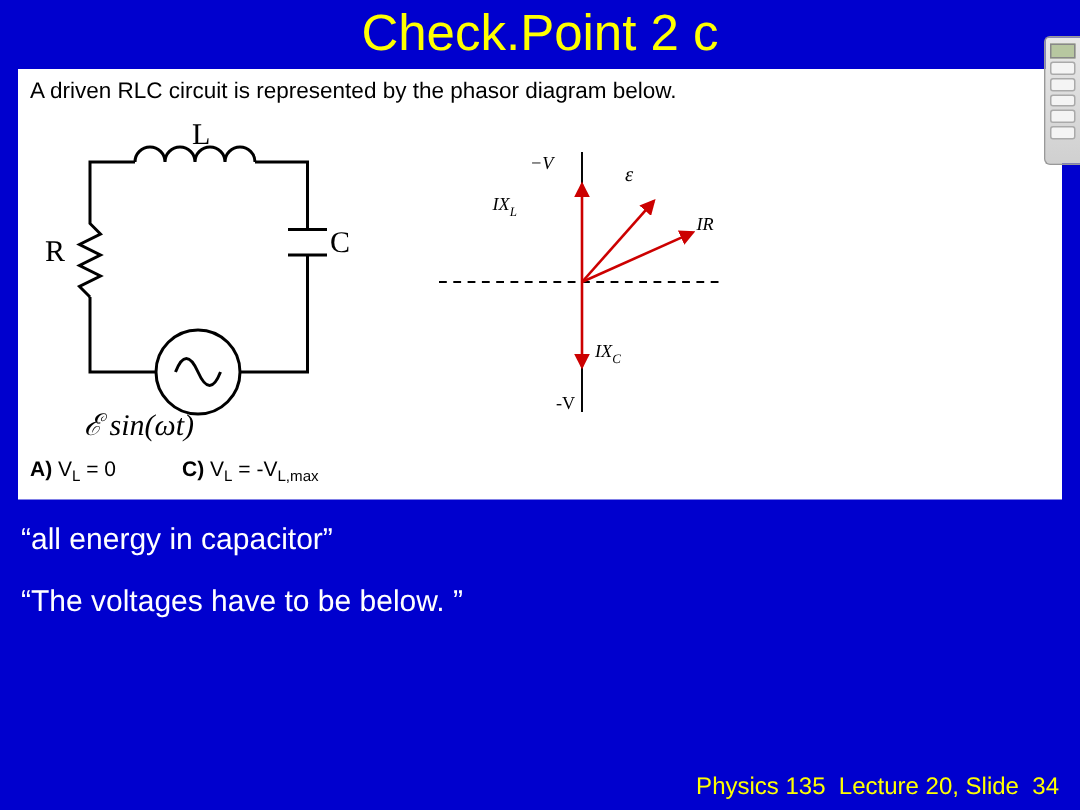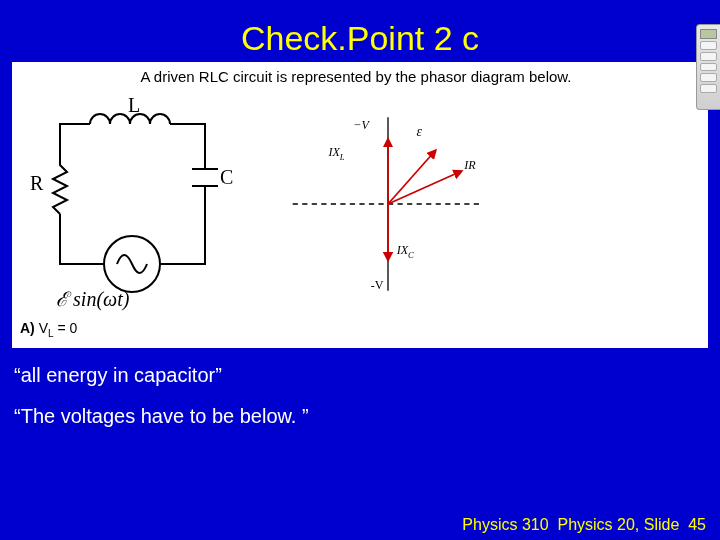--- a/index.html
+++ b/index.html
@@ -8,31 +8,30 @@
     background: #0000ce;
     font-family: Arial, Helvetica, sans-serif;
     color: #fff;
     position: relative;
   }
   .title {
     font-family: "Comic Sans MS", "Comic Sans", cursive, sans-serif;
     color: #ffff00;
     font-size: 34px;
     text-align: center;
-    padding-top: 19px;
+    padding-top: 3px;
     font-weight: 400;
   }
   .question-box {
     background: #fff;
     color: #000;
     margin: 4px 12px 0 12px;
     padding: 6px 16px 8px 8px;
     font-size: 15px;
     line-height: 1.2;
-    text-align: center;
   }
   .diagrams {
     display: flex;
     gap: 18px;
     margin: 8px 0 6px 0;
     align-items: center;
   }
   .circuit-svg { flex: 0 0 220px; }
   .phasor-svg { flex: 0 0 260px; }
   .answers { display: flex; gap: 44px; margin-top: 2px; font-size: 14px; }
@@ -142,25 +141,28 @@
       </text>
       <text x="130" y="208" font-size="14" font-family="Georgia,serif"><tspan>-V</tspan></text>
     </svg>
   </div>
 
 
   <div class="answers">
     <div>
       <b>A)</b><span> V</span><sub>L</sub><span> = 0</span>
     </div>
+    <div>
+      <b>C)</b><span> V</span><sub>L</sub><span> = -V</span><sub>L,max</sub>
+    </div>
   </div>
 </div>
 
 <div class="quotes">
   <p>“all energy in capacitor”</p>
   <p>“The voltages have to be below. ”</p>
 </div>
 
 <div class="footer">
-  <span>Physics 310</span>&nbsp;
-  <span>Physics 20, Slide</span>&nbsp;
-  <span>45</span>
+  <span>Physics 135</span>&nbsp;
+  <span>Lecture 20, Slide</span>&nbsp;
+  <span>34</span>
 </div>
 
 </body></html>

